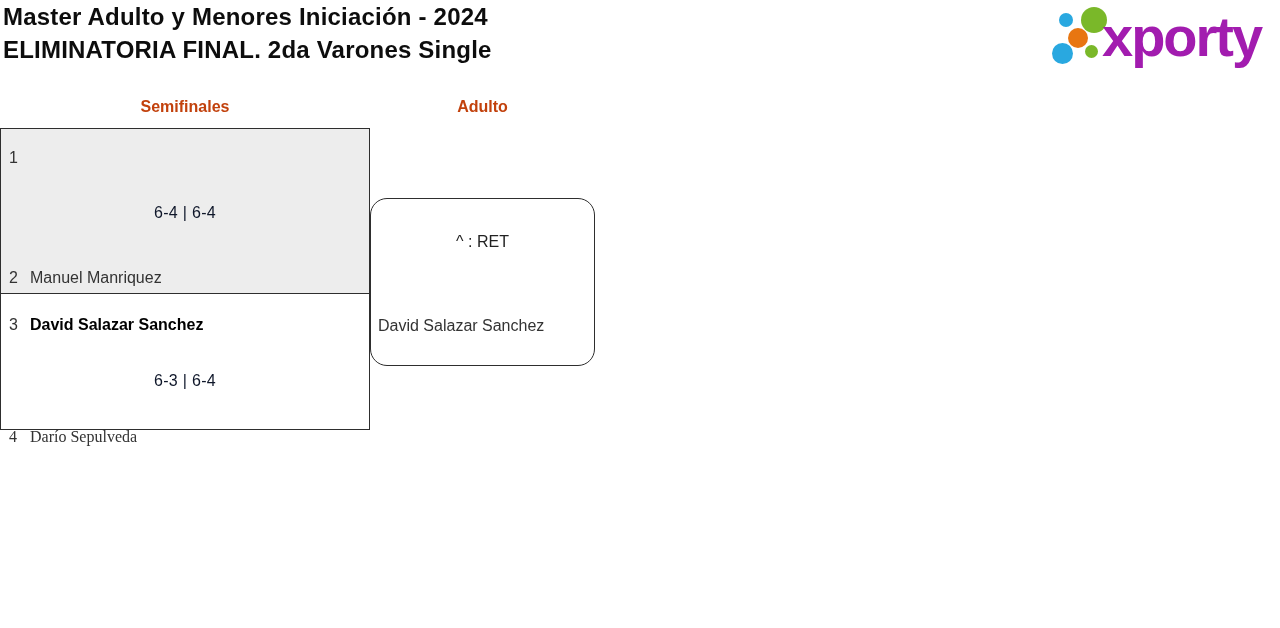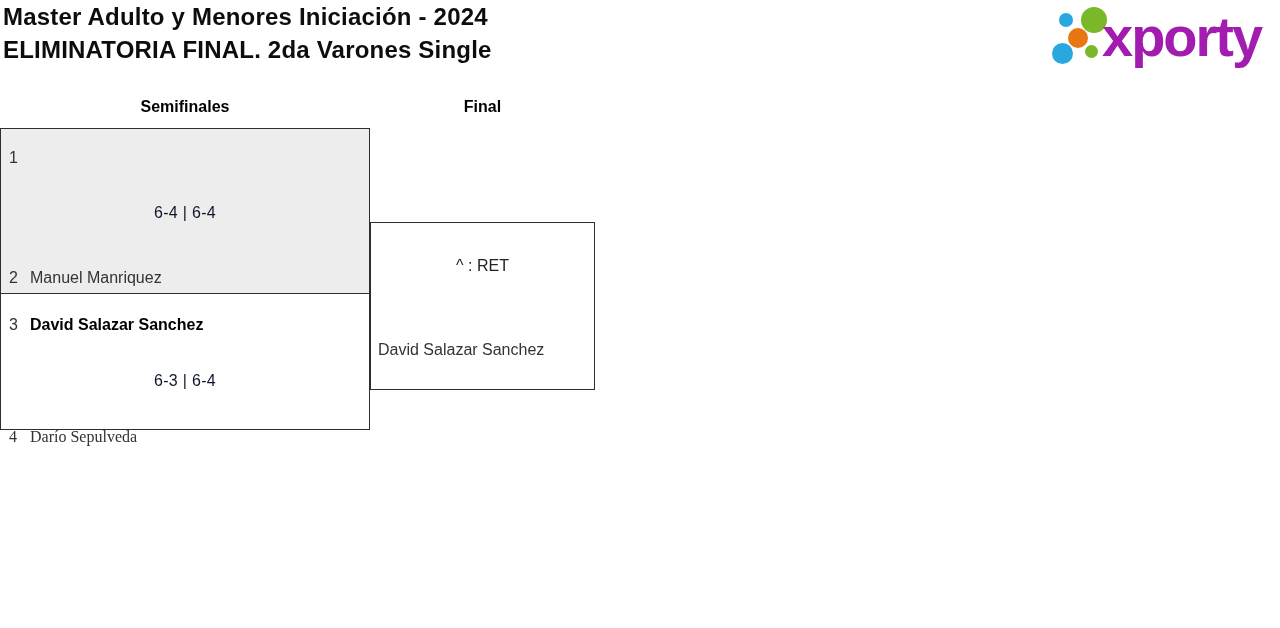--- a/index.html
+++ b/index.html
@@ -16,29 +16,29 @@
   .dot-blue-small  { left:14px; top:13px; width:14px; height:14px; background:#29a8e0; }
   .dot-green-large { left:36px; top:7px;  width:26px; height:26px; background:#7ab829; }
   .dot-orange      { left:23px; top:28px; width:20px; height:20px; background:#e87611; }
   .dot-blue-large  { left:7px;  top:43px; width:21px; height:21px; background:#29a8e0; }
   .dot-green-small { left:40px; top:45px; width:13px; height:13px; background:#7ab829; }
   .wordmark { position:absolute; left:57px; top:6px; font-size:56px; line-height:62px;
               font-weight:bold; letter-spacing:-2px; color:#a21caf; }
 
   
   .col-header { position:absolute; top:96px; font-size:16px; line-height:22px;
-                font-weight:600; color:#000000; text-align:center; }
+                font-weight:600; color:#c2410c; text-align:center; }
   .col-header.semis { left:0; width:370px; }
   .col-header.final { left:370px; width:225px; }
 
   
   .match { position:absolute; border:1px solid #2e2e2e; background:#fff; }
   .match.m1 { left:0; top:128px; width:370px; height:166px; background:#ededed; }
   .match.m2 { left:0; top:293px; width:370px; height:137px; }
-  .match.mf { left:370px; top:222px; width:225px; height:168px; }
+  .match.mf { left:370px; top:198px; width:225px; height:168px;border-radius:17px; }
 
   .row { position:absolute; left:0; right:0; height:22px; line-height:22px;
          font-size:16px; color:#333; white-space:nowrap; }
   .player { padding-left:8px; }
   .seed { display:inline-block; width:21px; color:#333; font-weight:400; }
   .pname { color:#333; }
   .pname.winner { font-weight:700; color:#000; }
   .score { text-align:center; color:#0f172a; letter-spacing:0.3px; }
 
   .m1 .r-p1 { top:18px; }
@@ -63,21 +63,21 @@
 <div class="logo">
   <span class="dot dot-blue-small"></span>
   <span class="dot dot-green-large"></span>
   <span class="dot dot-orange"></span>
   <span class="dot dot-blue-large"></span>
   <span class="dot dot-green-small"></span>
   <span class="wordmark">xporty</span>
 </div>
 
 <div class="col-header semis">Semifinales</div>
-<div class="col-header final">Final</div>
+<div class="col-header final">Adulto</div>
 
 <div class="match m1">
   <div class="row r-p1 player">
     <span class="seed">1</span><span class="pname"></span>
   </div>
   <div class="row r-sc score">6-4 | 6-4</div>
   <div class="row r-p2 player">
     <span class="seed">2</span><span class="pname">Manuel Manriquez</span>
   </div>
 </div>

